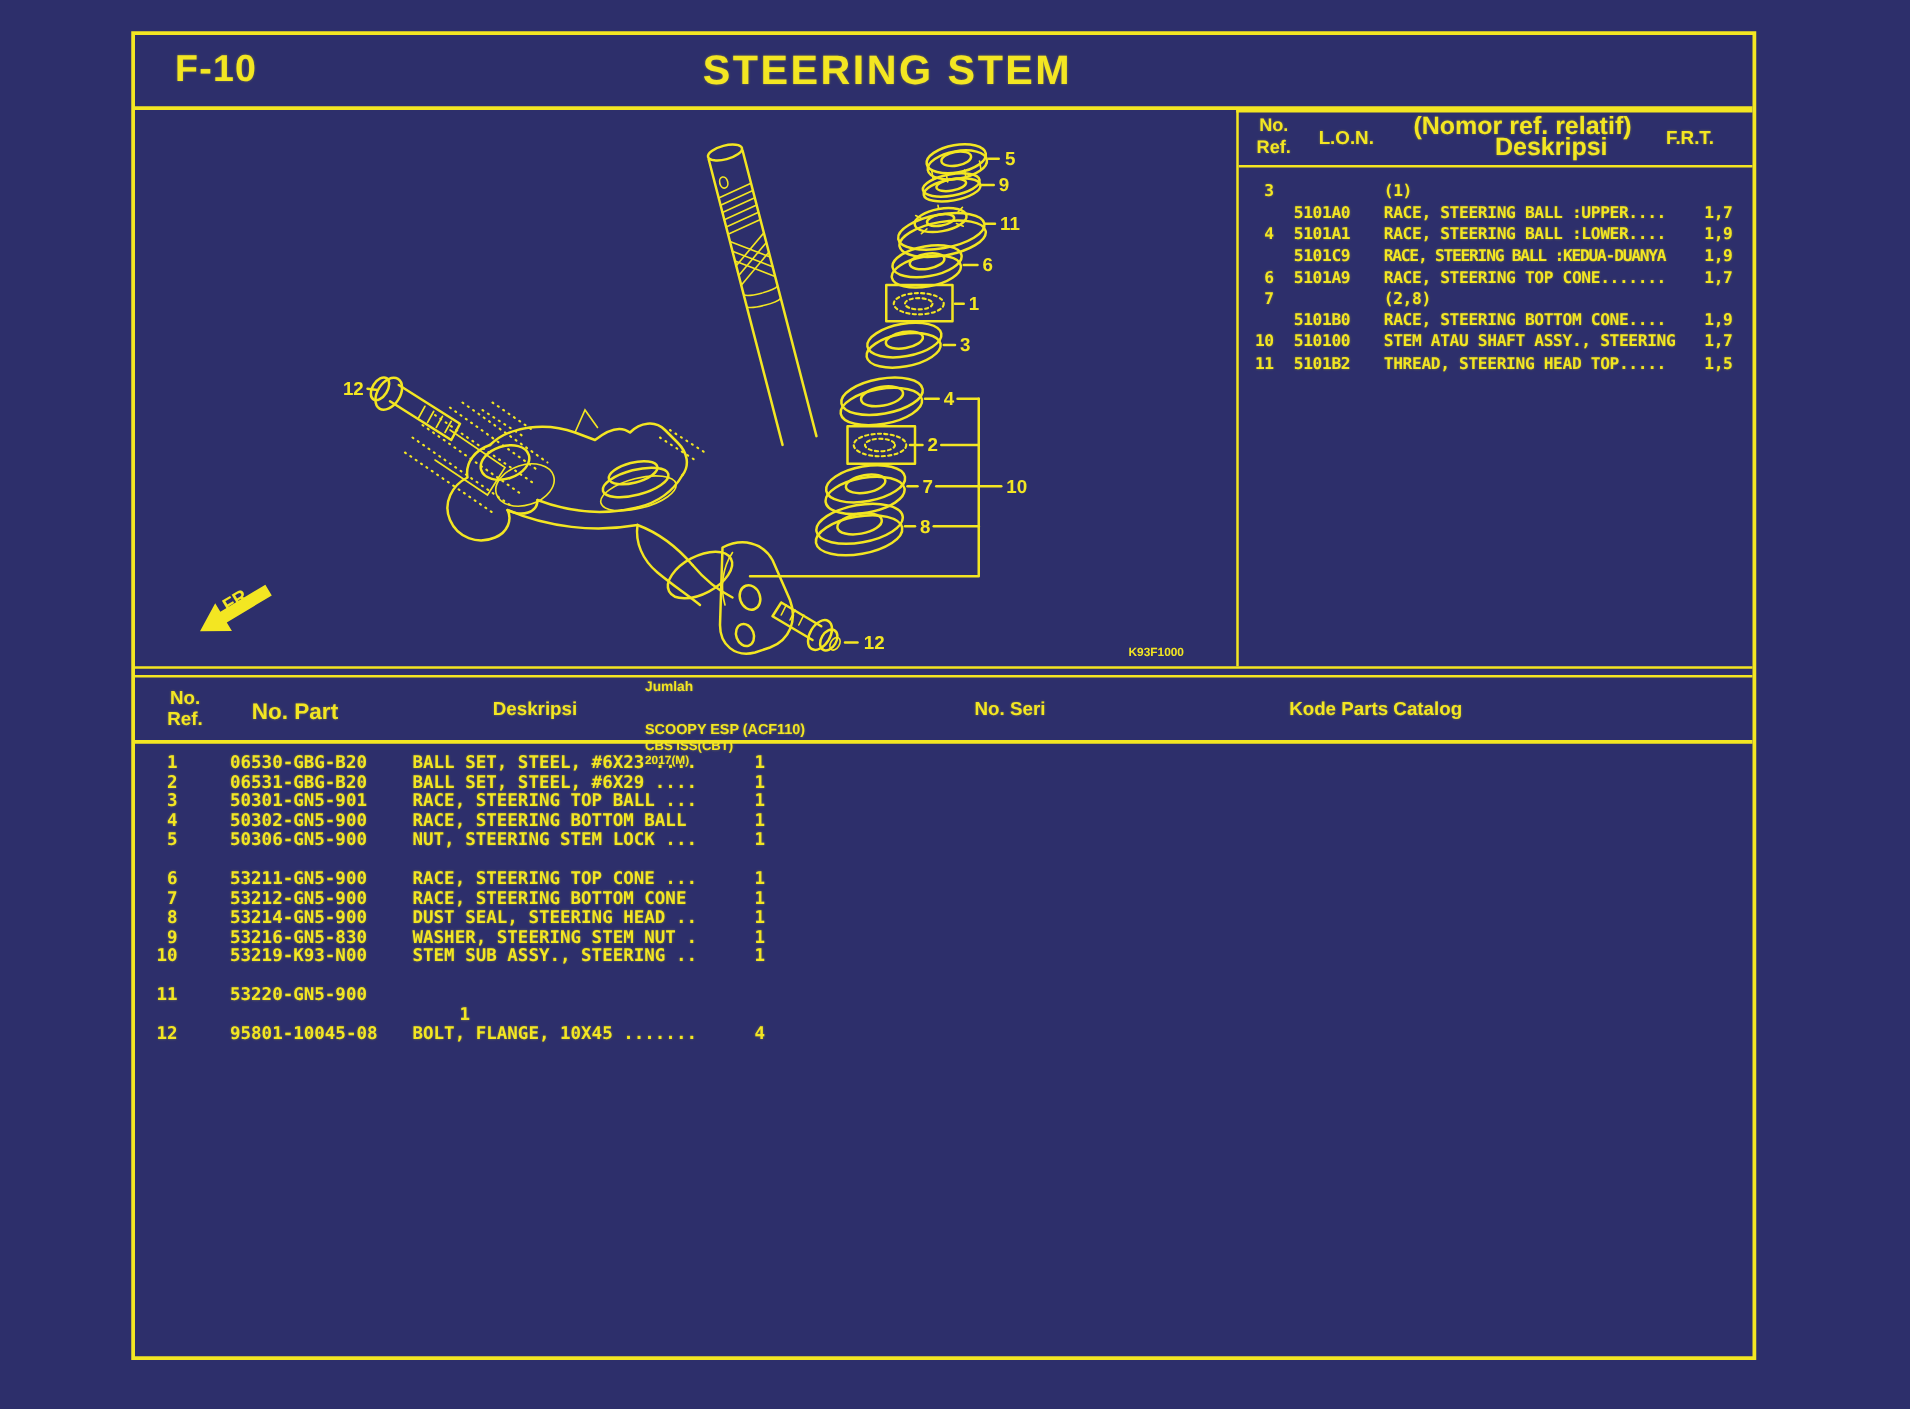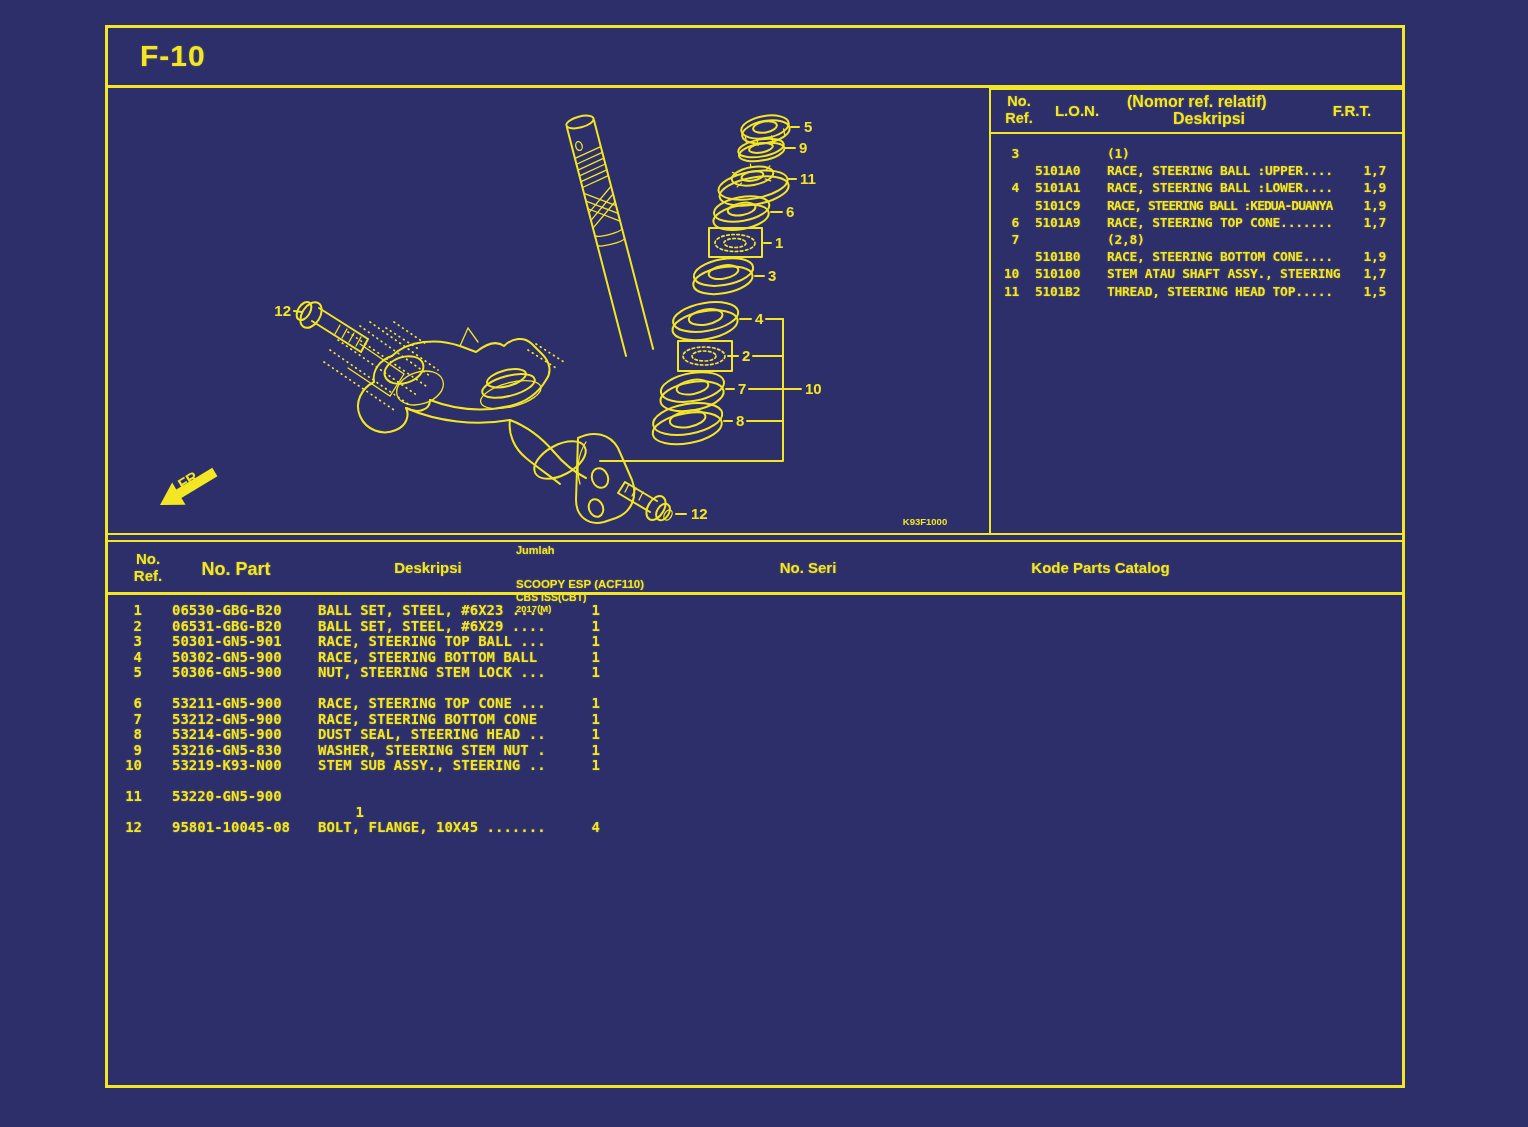--- a/index.html
+++ b/index.html
@@ -29,21 +29,21 @@
   .dthin{stroke:var(--y);fill:none;stroke-width:1.3;stroke-linecap:round;}
   .dsh{stroke-dasharray:2.5 2.6;stroke-width:1.7;}
   .stip{stroke:var(--y);fill:none;stroke-width:1.7;stroke-dasharray:0.8 4.4;stroke-linecap:round;}
   .dtxt{fill:var(--y);font-family:"Liberation Sans",sans-serif;font-weight:bold;font-size:15px;}
   .dtiny{fill:var(--y);font-family:"Liberation Sans",sans-serif;font-weight:bold;font-size:9.5px;}
   .dfill{fill:var(--y);stroke:none;}
   .lon-panel{position:absolute;left:881px;top:0;right:0;bottom:0;border-left:2px solid var(--y);border-top:2px solid var(--y);color:var(--y);}
   .lon-head{height:42px;border-bottom:2px solid var(--y);position:relative;font-weight:bold;}
   .lh-ref{position:absolute;left:6px;top:3px;width:44px;text-align:center;font-size:14.5px;line-height:17px;}
   .lh-lon{position:absolute;left:54px;top:12px;width:64px;text-align:center;font-size:15px;}
-  .lh-desc{position:absolute;left:136px;top:3px;width:210px;text-align:left;font-size:16px;line-height:17px;}
+  .lh-desc{position:absolute;left:122px;top:3px;width:210px;text-align:center;font-size:20px;line-height:17px;}
   .lh-desc .l2{display:block;padding-left:46px;}
   .lh-frt{position:absolute;right:24px;top:12px;width:52px;text-align:center;font-size:15px;}
   .lon-rows{padding-top:11px;font-family:"DejaVu Sans Mono",monospace;font-weight:bold;font-size:13px;}
   .lrow{display:flex;height:17.2px;line-height:17.2px;white-space:pre;letter-spacing:-0.3px;}
   .l-ref{width:28px;text-align:right;flex-shrink:0;}
   .l-lon{margin-left:16px;width:72px;flex-shrink:0;}
   .l-desc{flex:1;overflow:visible;}
   .l-desc.tight{letter-spacing:-1.0px;}
   .l-frt{width:44px;text-align:right;padding-right:16px;flex-shrink:0;}
   
@@ -56,32 +56,33 @@
   .ph-qty .q2{display:block;font-size:11.5px;line-height:13px;margin-top:22px;}
   .ph-qty .q3{display:block;font-size:10.5px;line-height:12px;}
   .ph-qty .q4{display:block;font-size:9.5px;line-height:11px;}
   .ph-seri{position:absolute;left:630px;top:17px;width:140px;text-align:center;font-size:15px;}
   .ph-cat{position:absolute;left:900px;top:17px;width:185px;text-align:center;font-size:15px;}
   
   .parts-body{flex:1;padding-top:8px;color:var(--y);font-family:"DejaVu Sans Mono",monospace;font-weight:bold;font-size:14px;}
   .pgroup{margin-bottom:15.5px;}
   .prow{display:flex;line-height:15.5px;white-space:pre;}
   .p-ref{width:34px;text-align:right;flex-shrink:0;}
-  .p-part{margin-left:30px;width:146px;flex-shrink:0;}
+  .p-part{margin-left:42px;width:146px;flex-shrink:0;}
   .p-desc{width:236px;flex-shrink:0;}
   .desc2{display:block;text-align:right;}
   .p-qty{width:46px;text-align:right;flex-shrink:0;}
 </style>
 </head>
 <body>
 
 <div class="frame">
 
   <div class="titlebar glow">
     <div class="code">F-10</div>
+    <div class="title">STEERING STEM</div>
   </div>
 
   <div class="content">
 
     <svg class="diagram" width="881" height="445" viewBox="0 0 881 445" xmlns="http://www.w3.org/2000/svg">
 
       <g transform="rotate(-14.5 472 34)">
         <ellipse class="dln" cx="472" cy="34" rx="14" ry="5.5"></ellipse>
         <line class="dln" x1="458" y1="36" x2="458" y2="272"></line>
         <line class="dln" x1="486" y1="36" x2="486" y2="272"></line>

